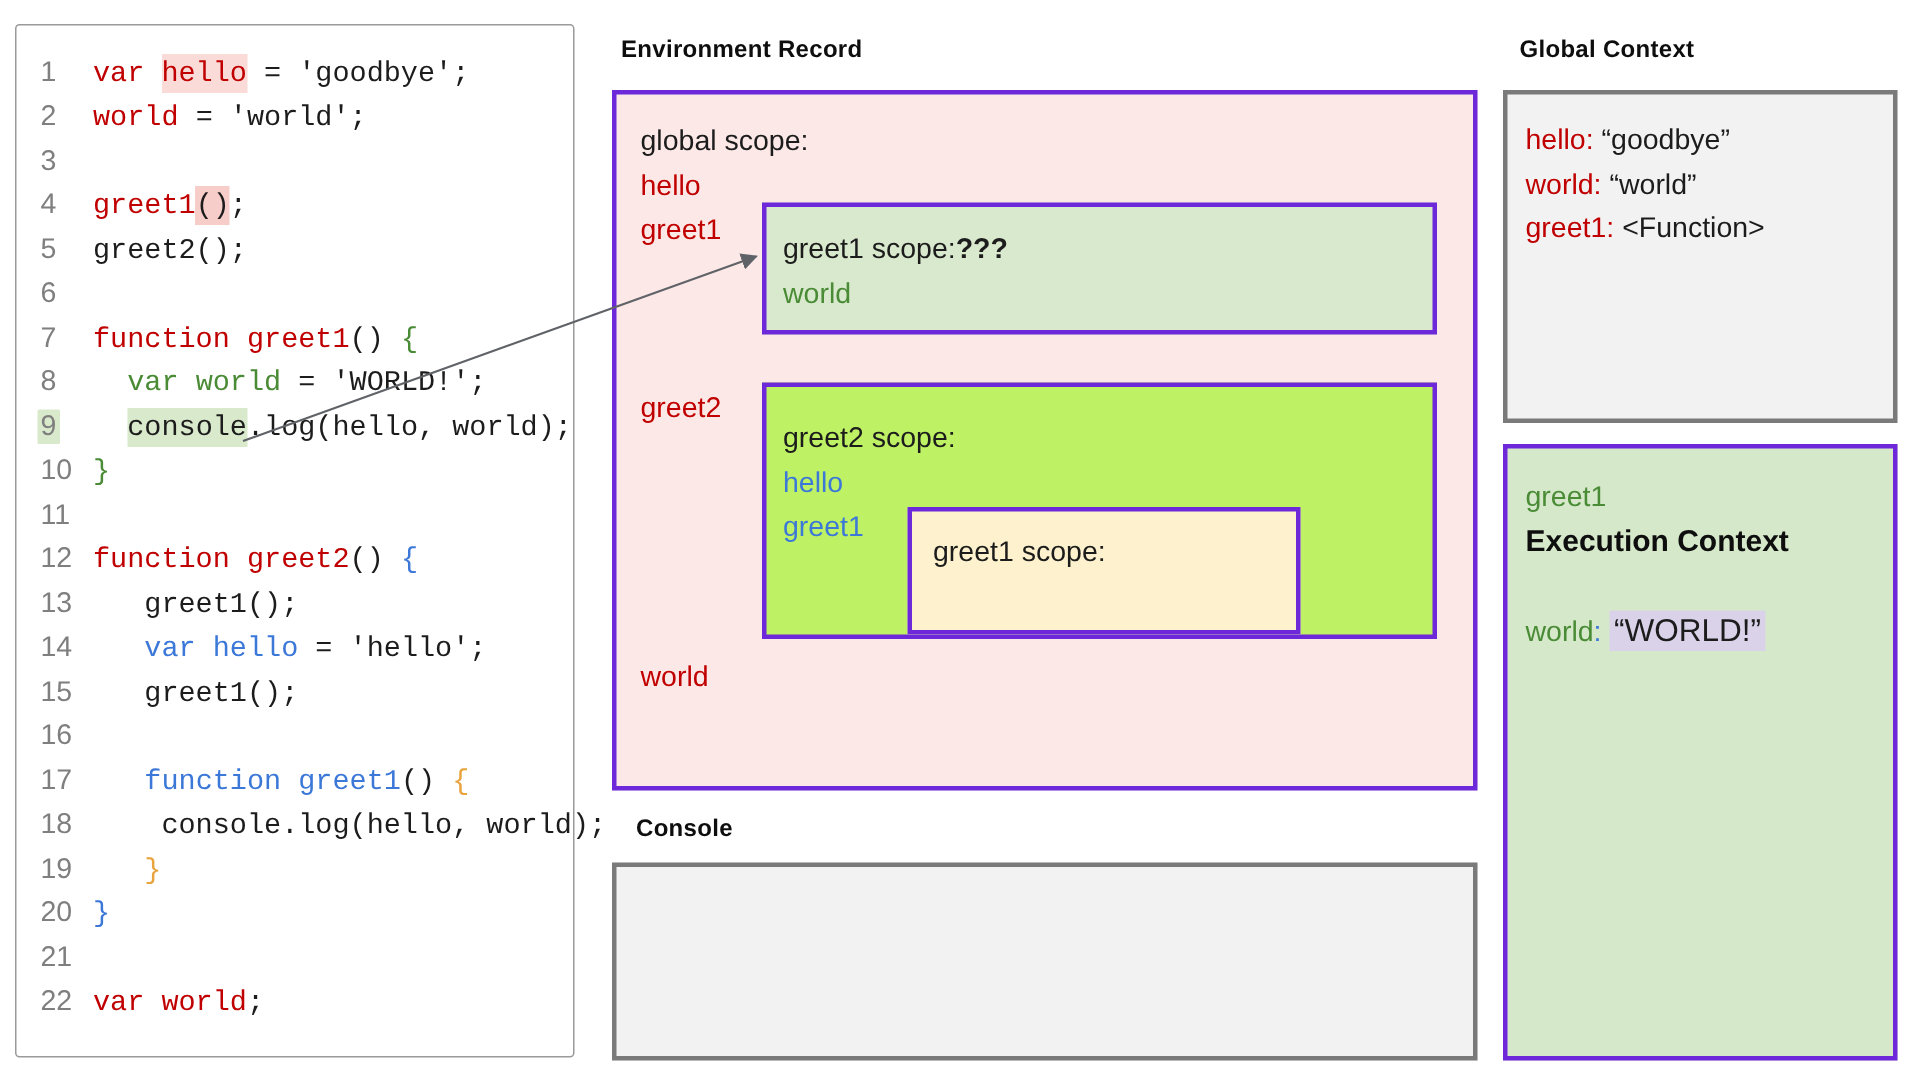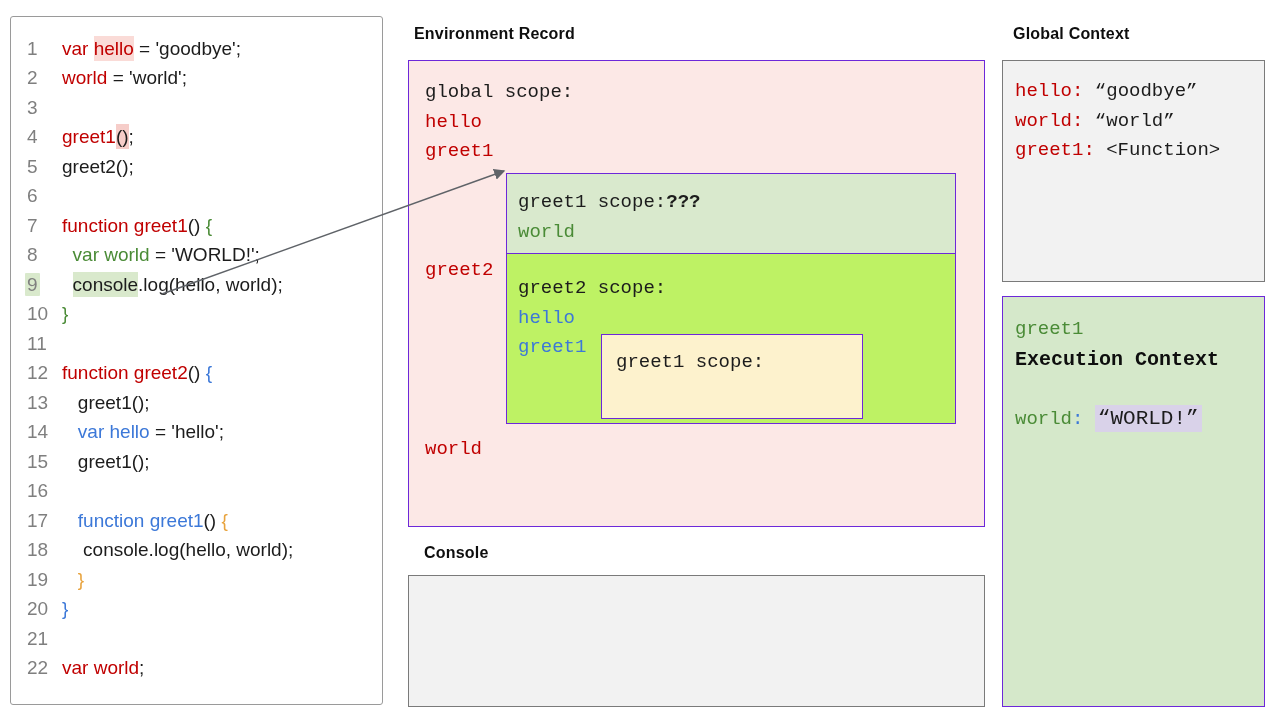--- a/index.html
+++ b/index.html
@@ -19,34 +19,34 @@
     box-sizing:border-box; padding-top:17px;
   }
   .code-row { display:flex; align-items:center; height:29.5px; font-size:19px; }
   .ln {
     flex:none; width:37px; padding-left:14px; color:#7f7f7f;
     font-size:19px;
   }
   .ln .num { padding:1px 2px; border-radius:1px; }
   .ln .num.h-green { background:#d9e9cc; }
   .code-text { white-space:pre; }
-  .seg { white-space:pre; padding:2px 0; }
+  .seg { white-space:pre; padding:2px 0;font-family:Liberation Mono, monospace; }
   .c-k { color:#1c1c1c; }
   .c-r { color:#c00000; }
   .c-g { color:#4a8b36; }
   .c-b { color:#3c78d8; }
   .c-o { color:#e8a33d; }
   .h-pink     { background:#f6cdc9; }
   .h-pinksoft { background:#fadbd7; }
   .h-green    { background:#d9e9cc; }
 
   
-  .box { position:absolute; box-sizing:border-box; border:1px solid #6d28d9;font-family:Liberation Mono, monospace; }
+  .box { position:absolute; box-sizing:border-box; border:3px solid #6d28d9; }
   .pinkbox   { background:#fce8e6; }
-  .greenbox  { background:#d9e9cd;margin-top:40px; }
+  .greenbox  { background:#d9e9cd; }
   .bluebox   { background:#bef264; }
   .yellowbox { background:#fdf2cd; }
   .graybox   { background:#f2f2f2; border-color:#7a7a7a; }
   .ecbox     { background:#d5e8ca; }
   .er-label { font-size:19px; line-height:29.5px; }
   .bold { font-weight:700; }
 
   .kv-row { font-size:19px; line-height:29.5px; white-space:pre; }
   .ec-line { font-size:19px; line-height:29.5px; }
   .ec-title { font-size:20px; font-weight:700; color:#0e0e0e; }

